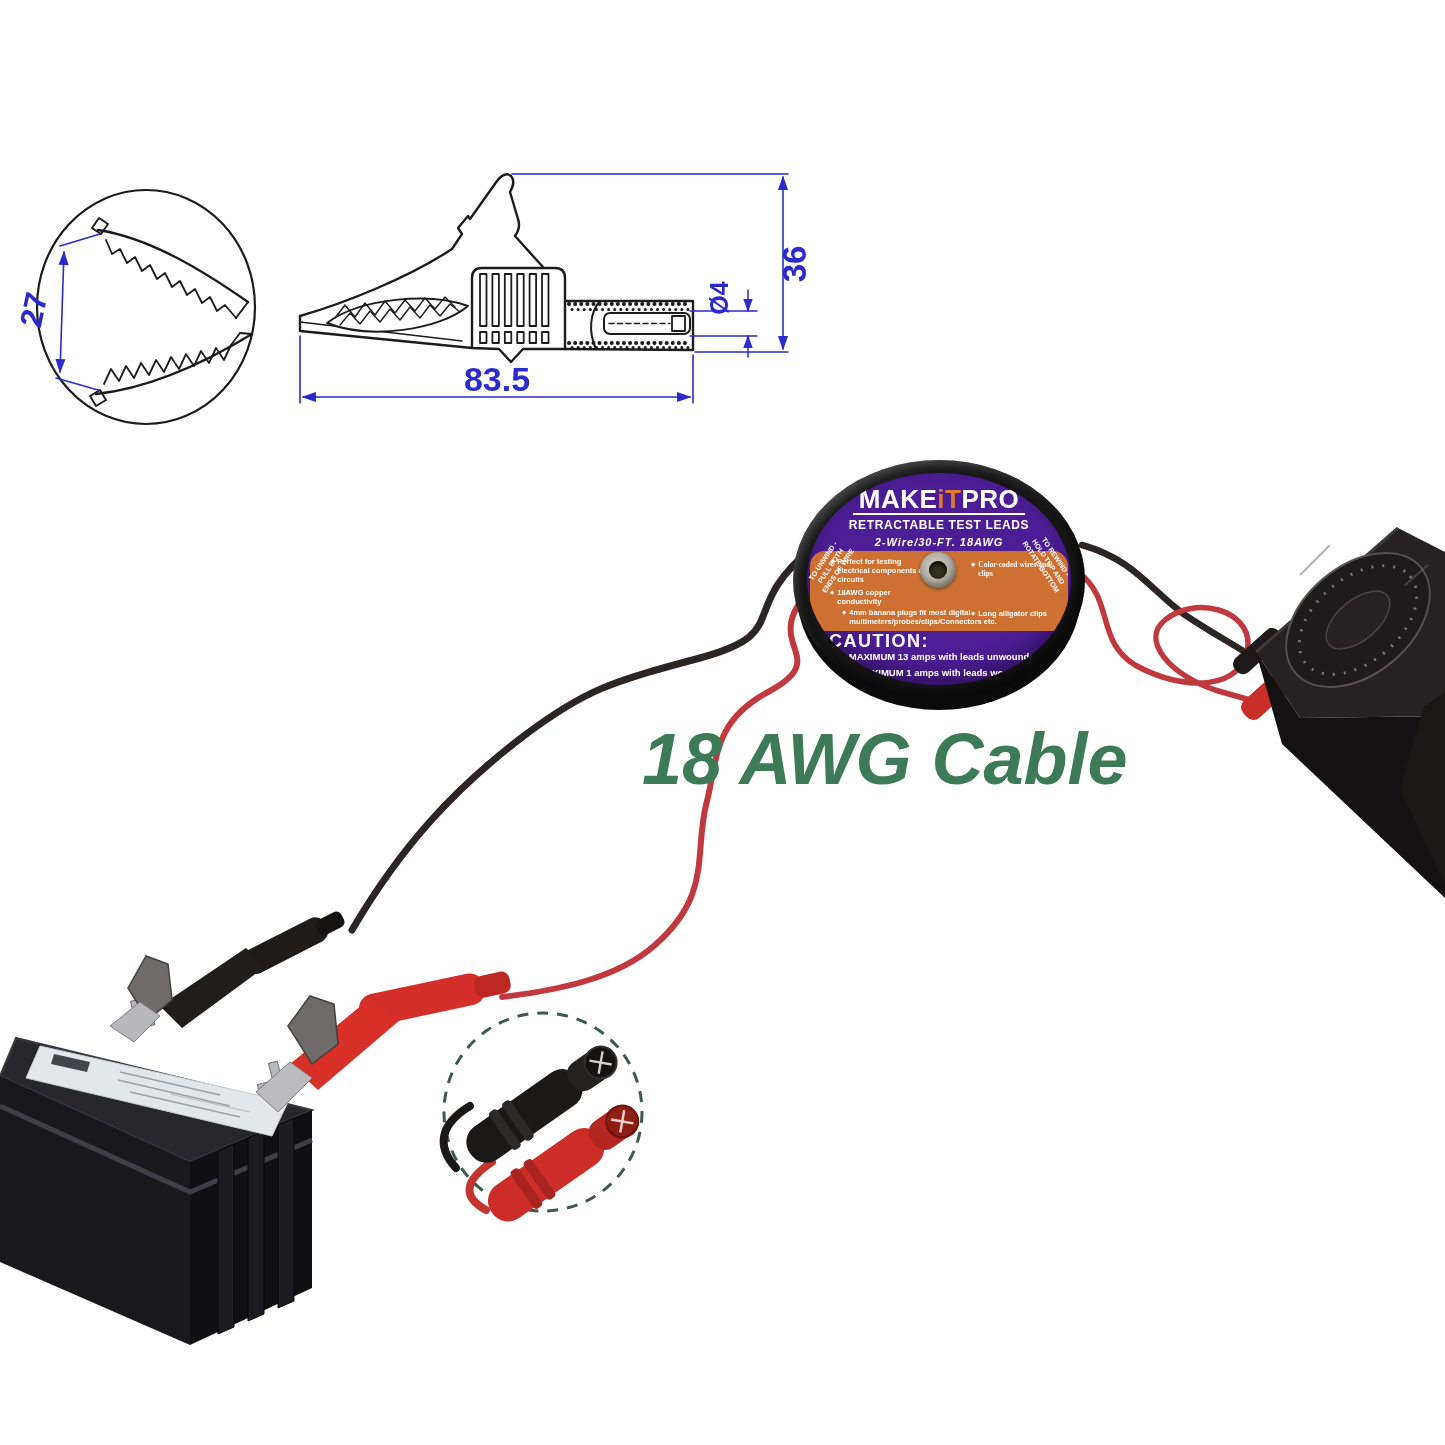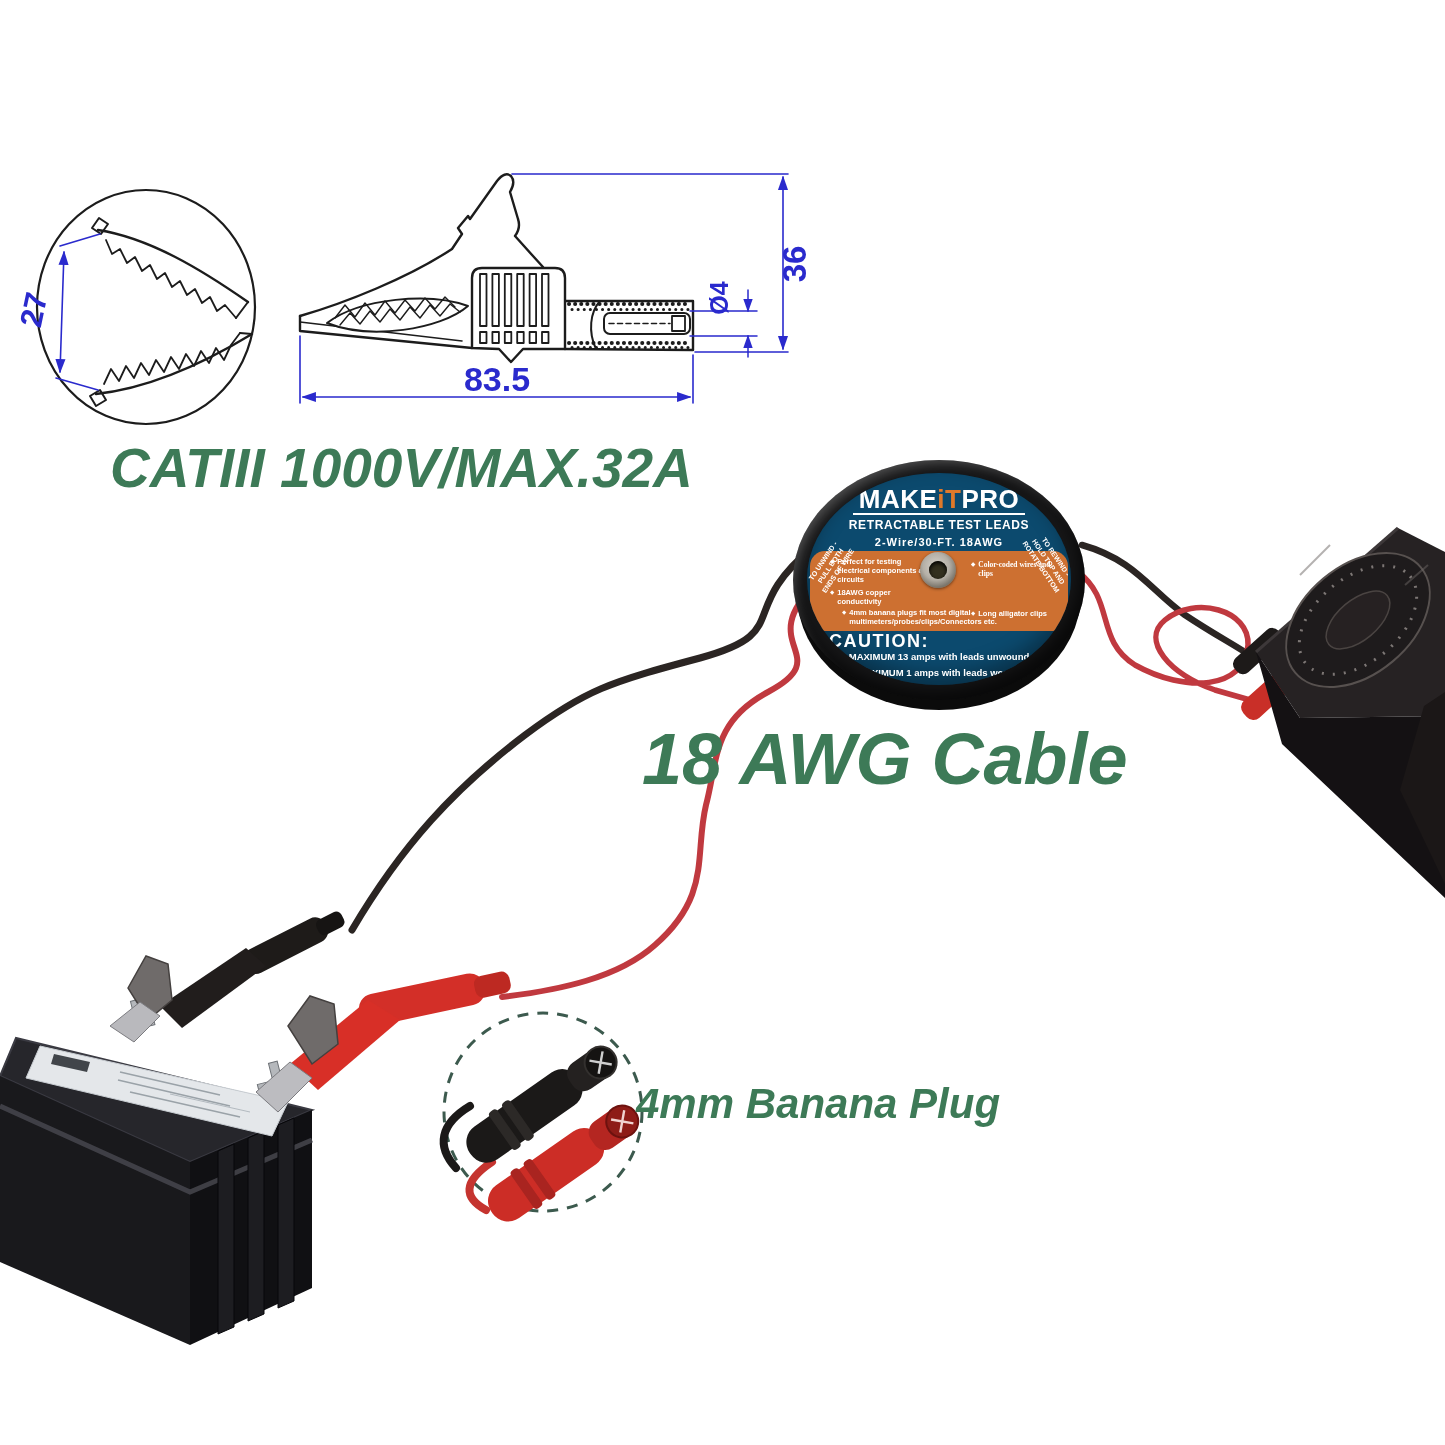--- a/index.html
+++ b/index.html
@@ -10,29 +10,29 @@
   .headline{position:absolute;z-index:3;color:#3d7a57;font-weight:700;font-style:italic;white-space:nowrap;}
   #catiii-text{left:110px;top:436px;font-size:55px;letter-spacing:0px;}
   #awg-text{left:642px;top:718px;font-size:72px;}
   #banana-text{left:636px;top:1080px;font-size:42px;}
 
   
   #spool{position:absolute;z-index:2;left:793px;top:460px;width:292px;height:240px;border-radius:50%;
          background:#161617;
          box-shadow:0 14px 0 -4px #0b0b0b, inset 7px 9px 12px -6px rgba(255,255,255,.25), inset -6px -10px 14px rgba(0,0,0,.6);}
   #spool-label{position:absolute;left:14px;top:13px;width:264px;height:212px;border-radius:50%;
-         background:#0c4a6e;overflow:hidden;box-shadow:inset 0 -10px 20px rgba(0,0,0,.35);}
+         background:#4c1d95;overflow:hidden;box-shadow:inset 0 -10px 20px rgba(0,0,0,.35);}
   #brand{position:absolute;left:0;top:11px;width:100%;text-align:center;font-size:26px;font-weight:700;
          letter-spacing:.5px;color:#fff;white-space:nowrap;}
   #brand .it{color:#e0792a;}
   #brand-underline{position:absolute;left:50%;top:40px;width:172px;height:2px;background:#fff;transform:translateX(-50%);}
   #spool-title{position:absolute;left:0;top:45px;width:100%;text-align:center;color:#fff;font-weight:700;
          font-size:12px;letter-spacing:.6px;white-space:nowrap;}
   #spool-subtitle{position:absolute;left:0;top:63px;width:100%;text-align:center;color:#fff;font-weight:700;
-         font-size:11px;letter-spacing:1px;white-space:nowrap;}
+         font-style:italic;font-size:11px;letter-spacing:1px;white-space:nowrap;}
   #orange-panel{position:absolute;left:3px;top:78px;width:258px;height:80px;background:#cd7031;border-radius:15px;}
   .bullet{position:absolute;display:flex;gap:3px;color:#fff;font-weight:700;font-size:7.5px;line-height:1.2;}
   .bullet .glyph{font-size:5.5px;line-height:1;margin-top:2px;}
   #bullet-l1{left:20px;top:6px;width:102px;}
   #bullet-l2{left:20px;top:37px;width:102px;justify-content:flex-end;}
   #bullet-r1{left:161px;top:9px;width:92px;font-family:Liberation Serif, serif;}
   #bullet-r2{left:161px;top:41px;width:92px;margin-top:17px;}
   #bullet-bottom{left:32px;top:57px;width:208px;}
   #hub{position:absolute;left:113px;top:79px;width:36px;height:36px;border-radius:50%;
        background:radial-gradient(circle at 45% 40%, #d8d4cc 0%, #b4afa6 45%, #7d786e 70%, #5a5448 100%);
@@ -283,16 +283,14 @@
       <div id="hub">
           <div id="hub-hole"></div>
         </div>
 
       <div id="caution-title">CAUTION:</div>
       <div class="caution-line" id="caution-1">MAXIMUM 13 amps with leads unwound</div>
       <div class="caution-line" id="caution-2">MAXIMUM 1 amps with leads wound</div>
     </div>
   </div>
 
-  <div class="headline" id="catiii-text">CATIII 1000V/MAX.32A</div>
   <div class="headline" id="awg-text">18 AWG Cable</div>
-  <div class="headline" id="banana-text">4mm Banana Plug</div>
 </div>
 
 </body></html>

